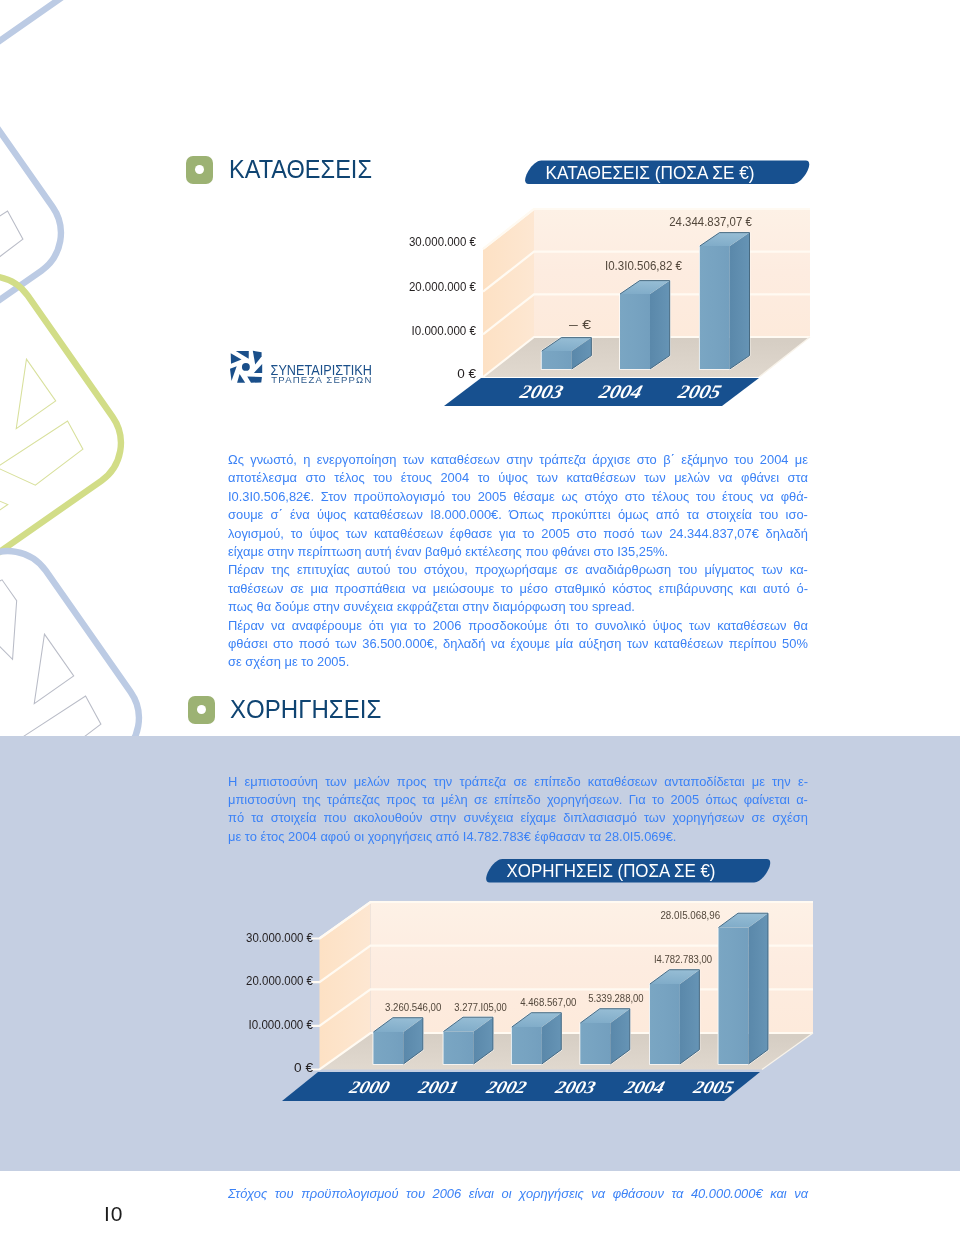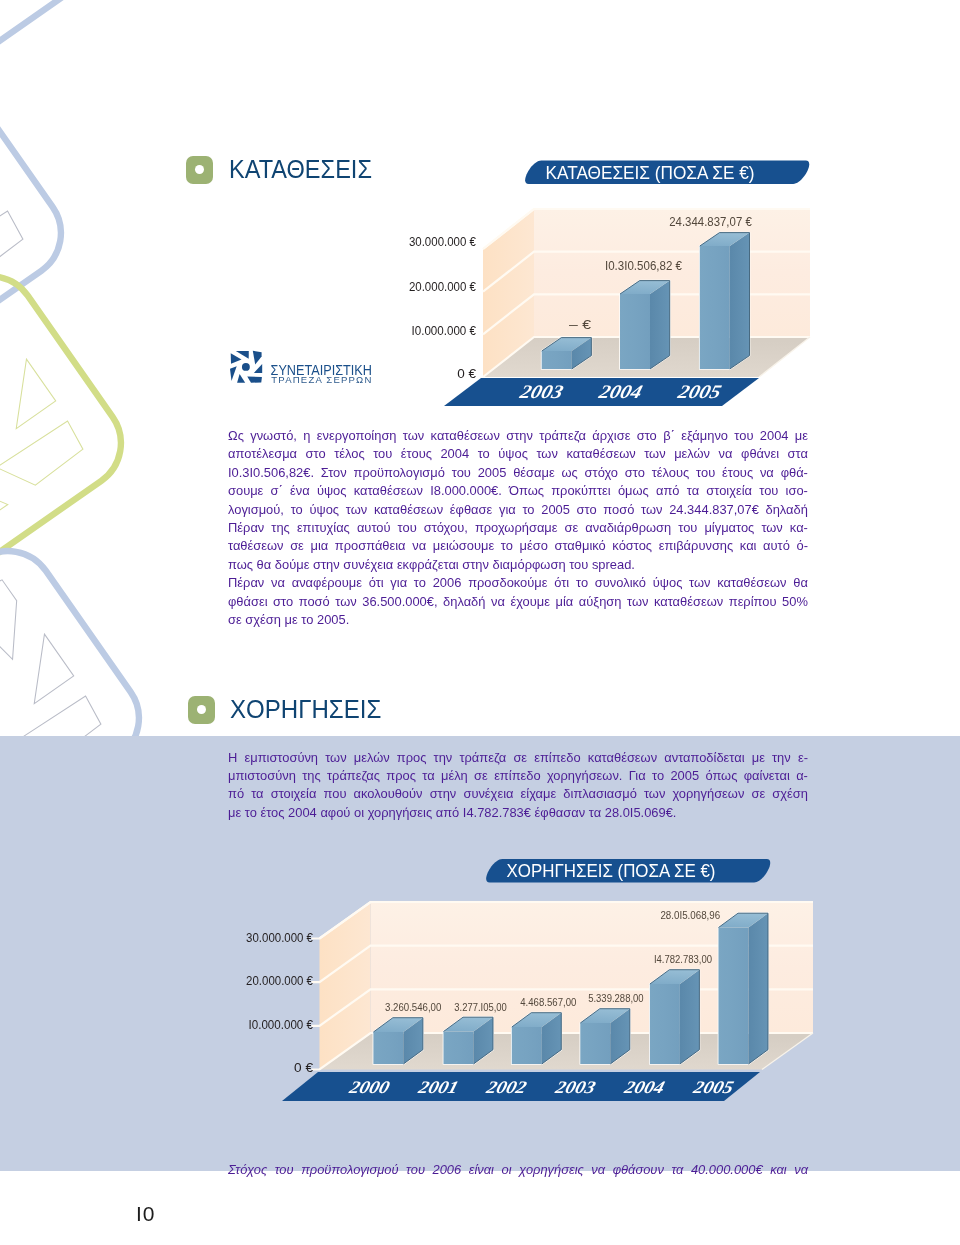--- a/index.html
+++ b/index.html
@@ -11,26 +11,26 @@
   .panel-blue{position:absolute;left:0;top:736px;width:960px;height:435px;background:#c5cfe2;}
 
   .sec-head{position:absolute;display:flex;align-items:center;}
   .sec-bullet{width:27px;height:28px;border-radius:7px;background:#9cb273;
               display:flex;align-items:center;justify-content:center;}
   .sec-bullet i{display:block;width:9px;height:9px;border-radius:50%;background:#fff;}
   .sec-title{font-size:25.5px;color:#0f4472;font-weight:400;white-space:nowrap;
              display:inline-block;transform-origin:left center;}
 
   .para{position:absolute;width:580px;font-size:12.9px;line-height:18.4px;
-        color:#4c1d95;}
+        color:#3b82f6;margin-top:24px;}
   .para .line{text-align:justify;text-align-last:justify;white-space:nowrap;}
   .para .line.ragged{text-align:left;text-align-last:left;}
   .para .line > span{white-space:pre;}
 
-  .pagenum{position:absolute;font-size:21px;color:#1d1d1d;letter-spacing:1px;margin-left:32px;}
+  .pagenum{position:absolute;font-size:21px;color:#1d1d1d;letter-spacing:1px;}
 </style>
 </head>
 <body>
 
 <div class="page">
 
   <svg class="layer" id="deco" viewBox="0 0 960 1245">
       <g transform="translate(-48,-72) rotate(-35) scale(2.55) translate(-50,-50)">
         <rect x="3" y="3" width="94" height="94" rx="18" ry="18" fill="none" stroke="#bccbe4" stroke-width="2.5098039215686274"></rect>
         <path d="M10.7,16.6 L35.2,30.5 L11.4,40.5 Z" fill="none" stroke="#b9bcc7" stroke-width="0.411764705882353"></path>
@@ -266,20 +266,21 @@
         <text x="611" y="877.1" fill="#ffffff" font-family="&quot;Liberation Sans&quot;, sans-serif" font-size="19" text-anchor="middle" textLength="209" lengthAdjust="spacingAndGlyphs">ΧΟΡΗΓΗΣΕΙΣ (ΠΟΣΑ ΣΕ €)</text>
       </g>
     </svg>
 
   <div class="para" id="dep-body" style="left:228px;top:427px;">
       <div class="line"><span>Ως</span> <span>γνωστό,</span> <span>η</span> <span>ενεργοποίηση</span> <span>των</span> <span>καταθέσεων</span> <span>στην</span> <span>τράπεζα</span> <span>άρχισε</span> <span>στο</span> <span>β΄</span> <span>εξάμηνο</span> <span>του</span> <span>2004</span> <span>με</span></div>
       <div class="line"><span>αποτέλεσμα</span> <span>στο</span> <span>τέλος</span> <span>του</span> <span>έτους</span> <span>2004</span> <span>το</span> <span>ύψος</span> <span>των</span> <span>καταθέσεων</span> <span>των</span> <span>μελών</span> <span>να</span> <span>φθάνει</span> <span>στα</span></div>
       <div class="line"><span>I0.3I0.506,82€.</span> <span>Στον</span> <span>προϋπολογισμό</span> <span>του</span> <span>2005</span> <span>θέσαμε</span> <span>ως</span> <span>στόχο</span> <span>στο</span> <span>τέλους</span> <span>του</span> <span>έτους</span> <span>να</span> <span>φθά-</span></div>
       <div class="line"><span>σουμε</span> <span>σ΄</span> <span>ένα</span> <span>ύψος</span> <span>καταθέσεων</span> <span>I8.000.000€.</span> <span>Όπως</span> <span>προκύπτει</span> <span>όμως</span> <span>από</span> <span>τα</span> <span>στοιχεία</span> <span>του</span> <span>ισο-</span></div>
       <div class="line"><span>λογισμού,</span> <span>το</span> <span>ύψος</span> <span>των</span> <span>καταθέσεων</span> <span>έφθασε</span> <span>για</span> <span>το</span> <span>2005</span> <span>στο</span> <span>ποσό</span> <span>των</span> <span>24.344.837,07€</span> <span>δηλαδή</span></div>
+      <div class="line ragged"><span>είχαμε</span> <span>στην</span> <span>περίπτωση</span> <span>αυτή</span> <span>έναν</span> <span>βαθμό</span> <span>εκτέλεσης</span> <span>που</span> <span>φθάνει</span> <span>στο</span> <span>I35,25%.</span></div>
       <div class="line"><span>Πέραν</span> <span>της</span> <span>επιτυχίας</span> <span>αυτού</span> <span>του</span> <span>στόχου,</span> <span>προχωρήσαμε</span> <span>σε</span> <span>αναδιάρθρωση</span> <span>του</span> <span>μίγματος</span> <span>των</span> <span>κα-</span></div>
       <div class="line"><span>ταθέσεων</span> <span>σε</span> <span>μια</span> <span>προσπάθεια</span> <span>να</span> <span>μειώσουμε</span> <span>το</span> <span>μέσο</span> <span>σταθμικό</span> <span>κόστος</span> <span>επιβάρυνσης</span> <span>και</span> <span>αυτό</span> <span>ό-</span></div>
       <div class="line ragged"><span>πως</span> <span>θα</span> <span>δούμε</span> <span>στην</span> <span>συνέχεια</span> <span>εκφράζεται</span> <span>στην</span> <span>διαμόρφωση</span> <span>του</span> <span>spread.</span></div>
       <div class="line"><span>Πέραν</span> <span>να</span> <span>αναφέρουμε</span> <span>ότι</span> <span>για</span> <span>το</span> <span>2006</span> <span>προσδοκούμε</span> <span>ότι</span> <span>το</span> <span>συνολικό</span> <span>ύψος</span> <span>των</span> <span>καταθέσεων</span> <span>θα</span></div>
       <div class="line"><span>φθάσει</span> <span>στο</span> <span>ποσό</span> <span>των</span> <span>36.500.000€,</span> <span>δηλαδή</span> <span>να</span> <span>έχουμε</span> <span>μία</span> <span>αύξηση</span> <span>των</span> <span>καταθέσεων</span> <span>περίπου</span> <span>50%</span></div>
       <div class="line ragged"><span>σε</span> <span>σχέση</span> <span>με</span> <span>το</span> <span>2005.</span></div>
     </div>
 
   <div class="sec-head" style="left:188px;top:695px;">
     <span class="sec-bullet">

